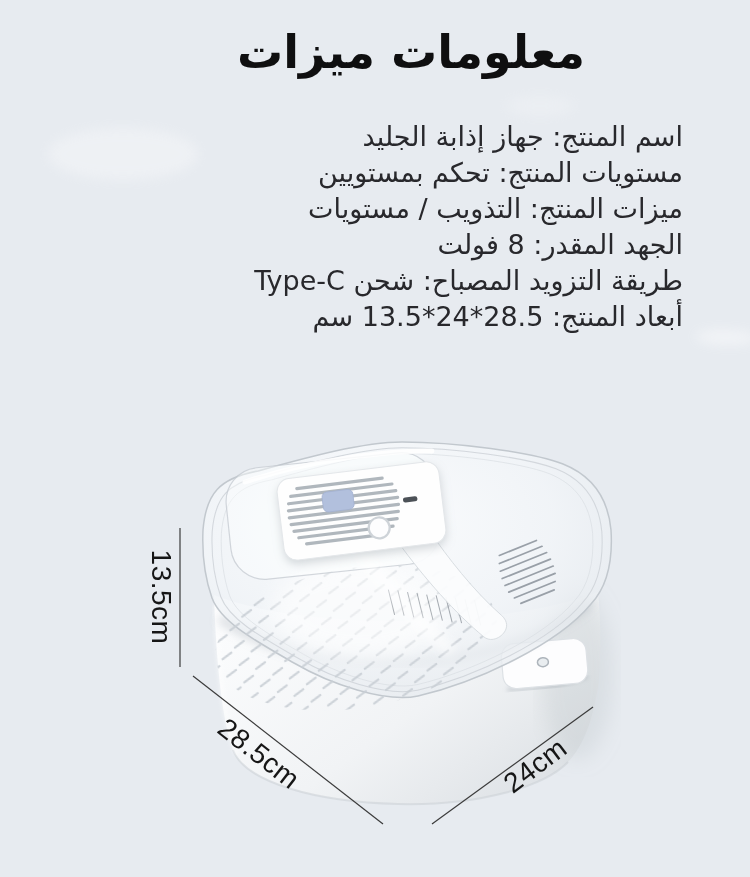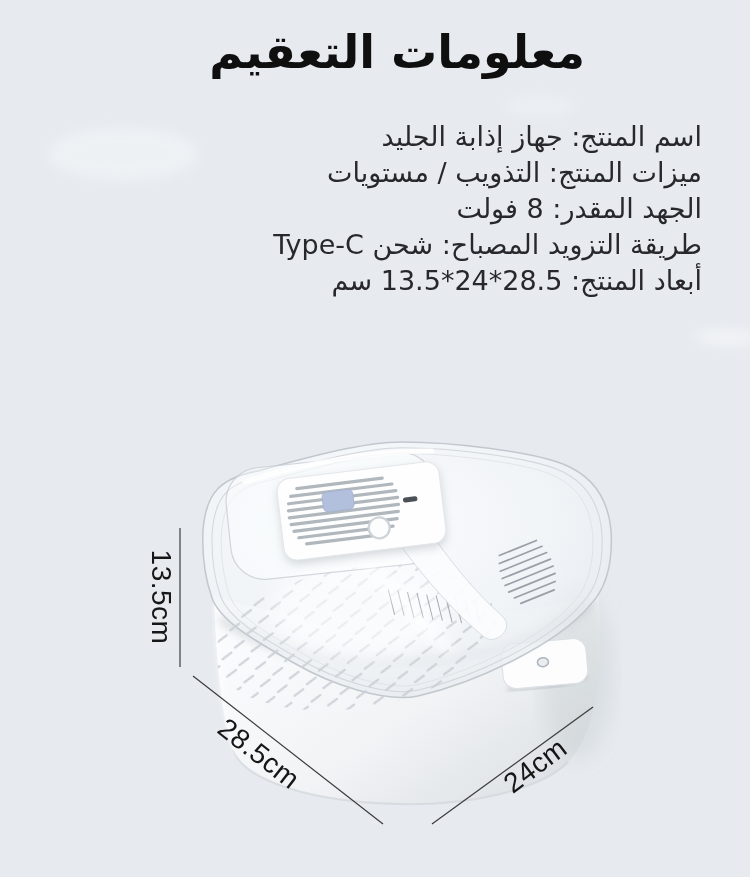--- a/index.html
+++ b/index.html
@@ -16,21 +16,21 @@
     margin:0;
     font-size:46px;
     font-weight:700;
     color:#0f0f10;
     direction:rtl;
     white-space:nowrap;
     line-height:1.5;
   }
   .specs{
     position:absolute;
-    top:119px; right:48px;
+    top:119px; right:67px;
     direction:rtl;
     text-align:right;
     font-size:27px;
     line-height:36px;
     color:#28282c;
   }
   .spec-line{white-space:nowrap;}
   .smudge{
     position:absolute;
     background:rgba(255,255,255,0.55);
@@ -47,24 +47,25 @@
     font-size:28px;
     fill:#161616;
     letter-spacing:.5px;
   }
 </style>
 </head>
 <body>
 
 <div>
 
-  <h1 class="title" dir="rtl">معلومات التعقيم</h1>
+  <h1 class="title" dir="rtl">معلومات ميزات</h1>
 
   <div class="specs" dir="rtl">
     <div class="spec-line">اسم المنتج: جهاز إذابة الجليد</div>
+    <div class="spec-line">مستويات المنتج: تحكم بمستويين</div>
     <div class="spec-line">ميزات المنتج: التذويب / مستويات</div>
     <div class="spec-line">الجهد المقدر: 8 فولت</div>
     <div class="spec-line">طريقة التزويد المصباح: شحن Type-C</div>
     <div class="spec-line">أبعاد المنتج: 28.5*24*13.5 سم</div>
   </div>
 
   <div class="smudge s1"></div>
   <div class="smudge s2"></div>
   <div class="smudge s3"></div>
 

